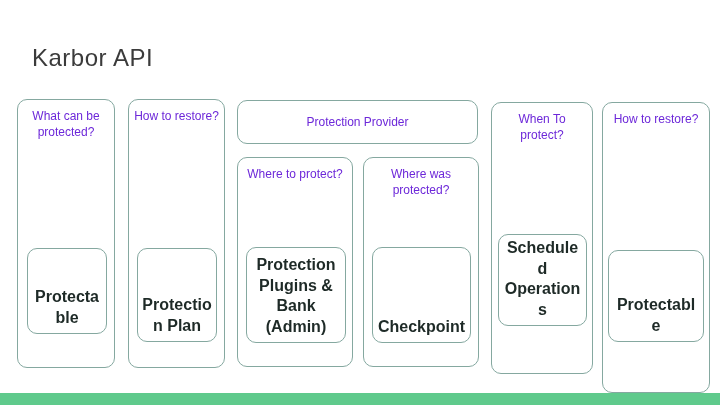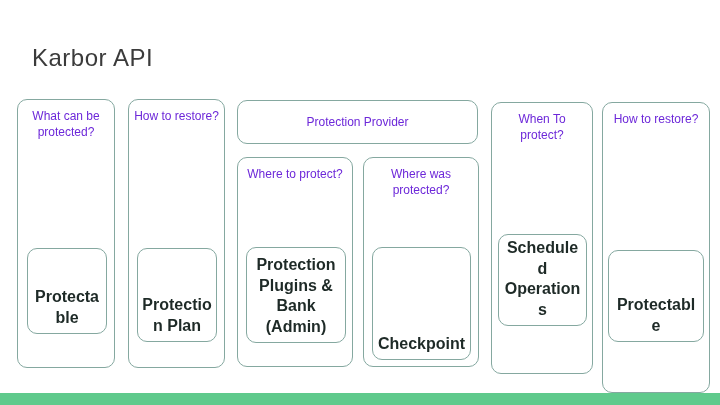--- a/index.html
+++ b/index.html
@@ -98,21 +98,21 @@
   <div class="box" style="left:237px; top:157px; width:116px; height:210px;">
     <div class="q">Where to protect?</div>
   </div>
   <div class="box inner tight" style="left:246px; top:247px; width:100px; height:96px;">
     <span>Protection Plugins &amp; Bank (Admin)</span>
   </div>
 
   <div class="box" style="left:363px; top:157px; width:116px; height:210px;">
     <div class="q">Where was protected?</div>
   </div>
-  <div class="box inner" style="left:372px; top:247px; width:99px; height:113px;">
+  <div class="box inner" style="left:372px; top:247px; width:99px; height:96px;">
     <span>Checkpoint</span>
   </div>
 
   <div class="box" style="left:491px; top:102px; width:102px; height:272px;">
     <div class="q">When To protect?</div>
   </div>
   <div class="box inner" style="left:498px; top:234px; width:89px; height:92px;">
     <span>Scheduled Operations</span>
   </div>
 

